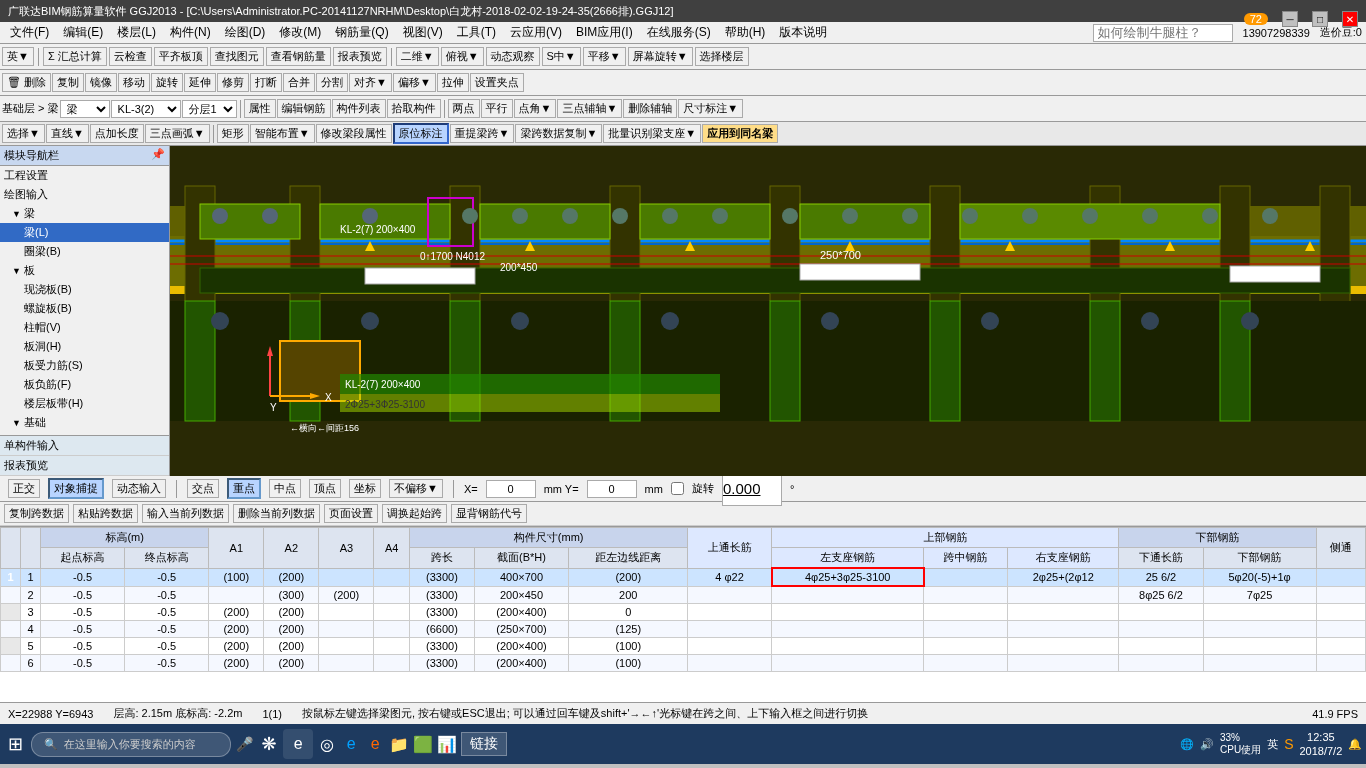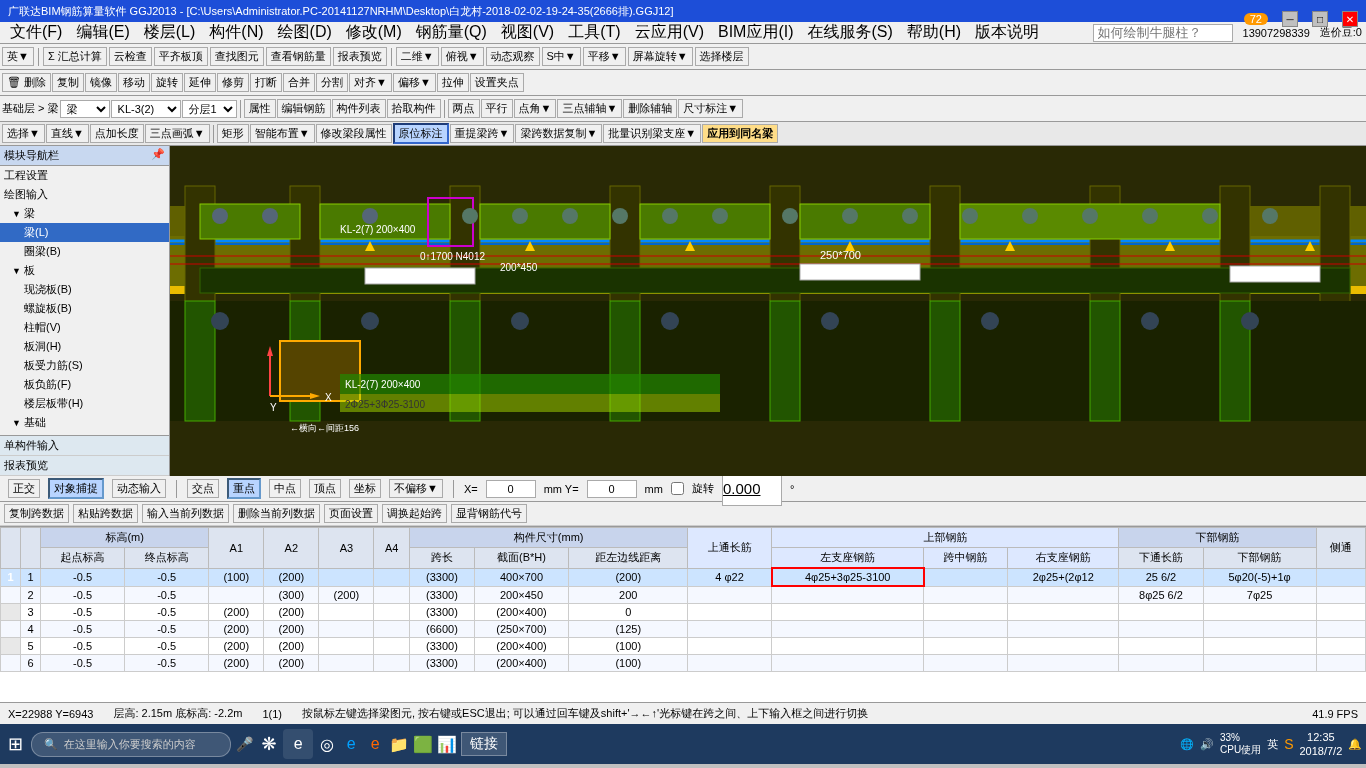--- a/index.html
+++ b/index.html
@@ -1,24 +1,24 @@
 <!DOCTYPE html>
 <html><head>
   <meta charset="utf-8">
   <style>
     * { margin: 0; padding: 0; box-sizing: border-box; }
     body { font-family: 'Microsoft YaHei', SimSun, sans-serif; font-size: 12px; background: #c0c0c0; overflow: hidden; width: 1366px; height: 768px; }
     
     
-    #titlebar { background: #1d4ed8; color: white; height: 22px; display: flex; align-items: center; padding: 0 8px; justify-content: space-between; }
+    #titlebar { background: #404040; color: white; height: 22px; display: flex; align-items: center; padding: 0 8px; justify-content: space-between; }
     .title-btn { width: 16px; height: 16px; border: 1px solid #888; background: #c0c0c0; cursor: pointer; display: flex; align-items: center; justify-content: center; font-size: 10px; color: black; }
     
     
     #menubar { background: #f0f0f0; height: 22px; display: flex; align-items: center; border-bottom: 1px solid #999; padding: 0 4px; gap: 2px; }
-    .menu-item { padding: 2px 6px; cursor: pointer; font-size: 16px; white-space: nowrap; }
+    .menu-item { padding: 2px 6px; cursor: pointer; font-size: 12px; white-space: nowrap; }
     
     
     #toolbar1 { background: #f0f0f0; height: 26px; display: flex; align-items: center; border-bottom: 1px solid #999; padding: 0 2px; gap: 2px; overflow: hidden; }
     #toolbar2 { background: #f0f0f0; height: 26px; display: flex; align-items: center; border-bottom: 1px solid #999; padding: 0 2px; gap: 1px; overflow: hidden; }
     #toolbar3 { background: #f0f0f0; height: 26px; display: flex; align-items: center; border-bottom: 1px solid #999; padding: 0 2px; gap: 1px; overflow: hidden; }
     #toolbar4 { background: #e8e8e8; height: 24px; display: flex; align-items: center; border-bottom: 1px solid #999; padding: 0 2px; gap: 1px; overflow: hidden; }
     
     .tb-btn { padding: 1px 4px; border: 1px solid #aaa; background: #f0f0f0; cursor: pointer; font-size: 11px; white-space: nowrap; display: flex; align-items: center; gap: 1px; }
     .tb-sep { width: 1px; height: 18px; background: #999; margin: 0 2px; }
     .tb-select { height: 18px; font-size: 11px; border: 1px solid #aaa; background: white; padding: 0 2px; }

